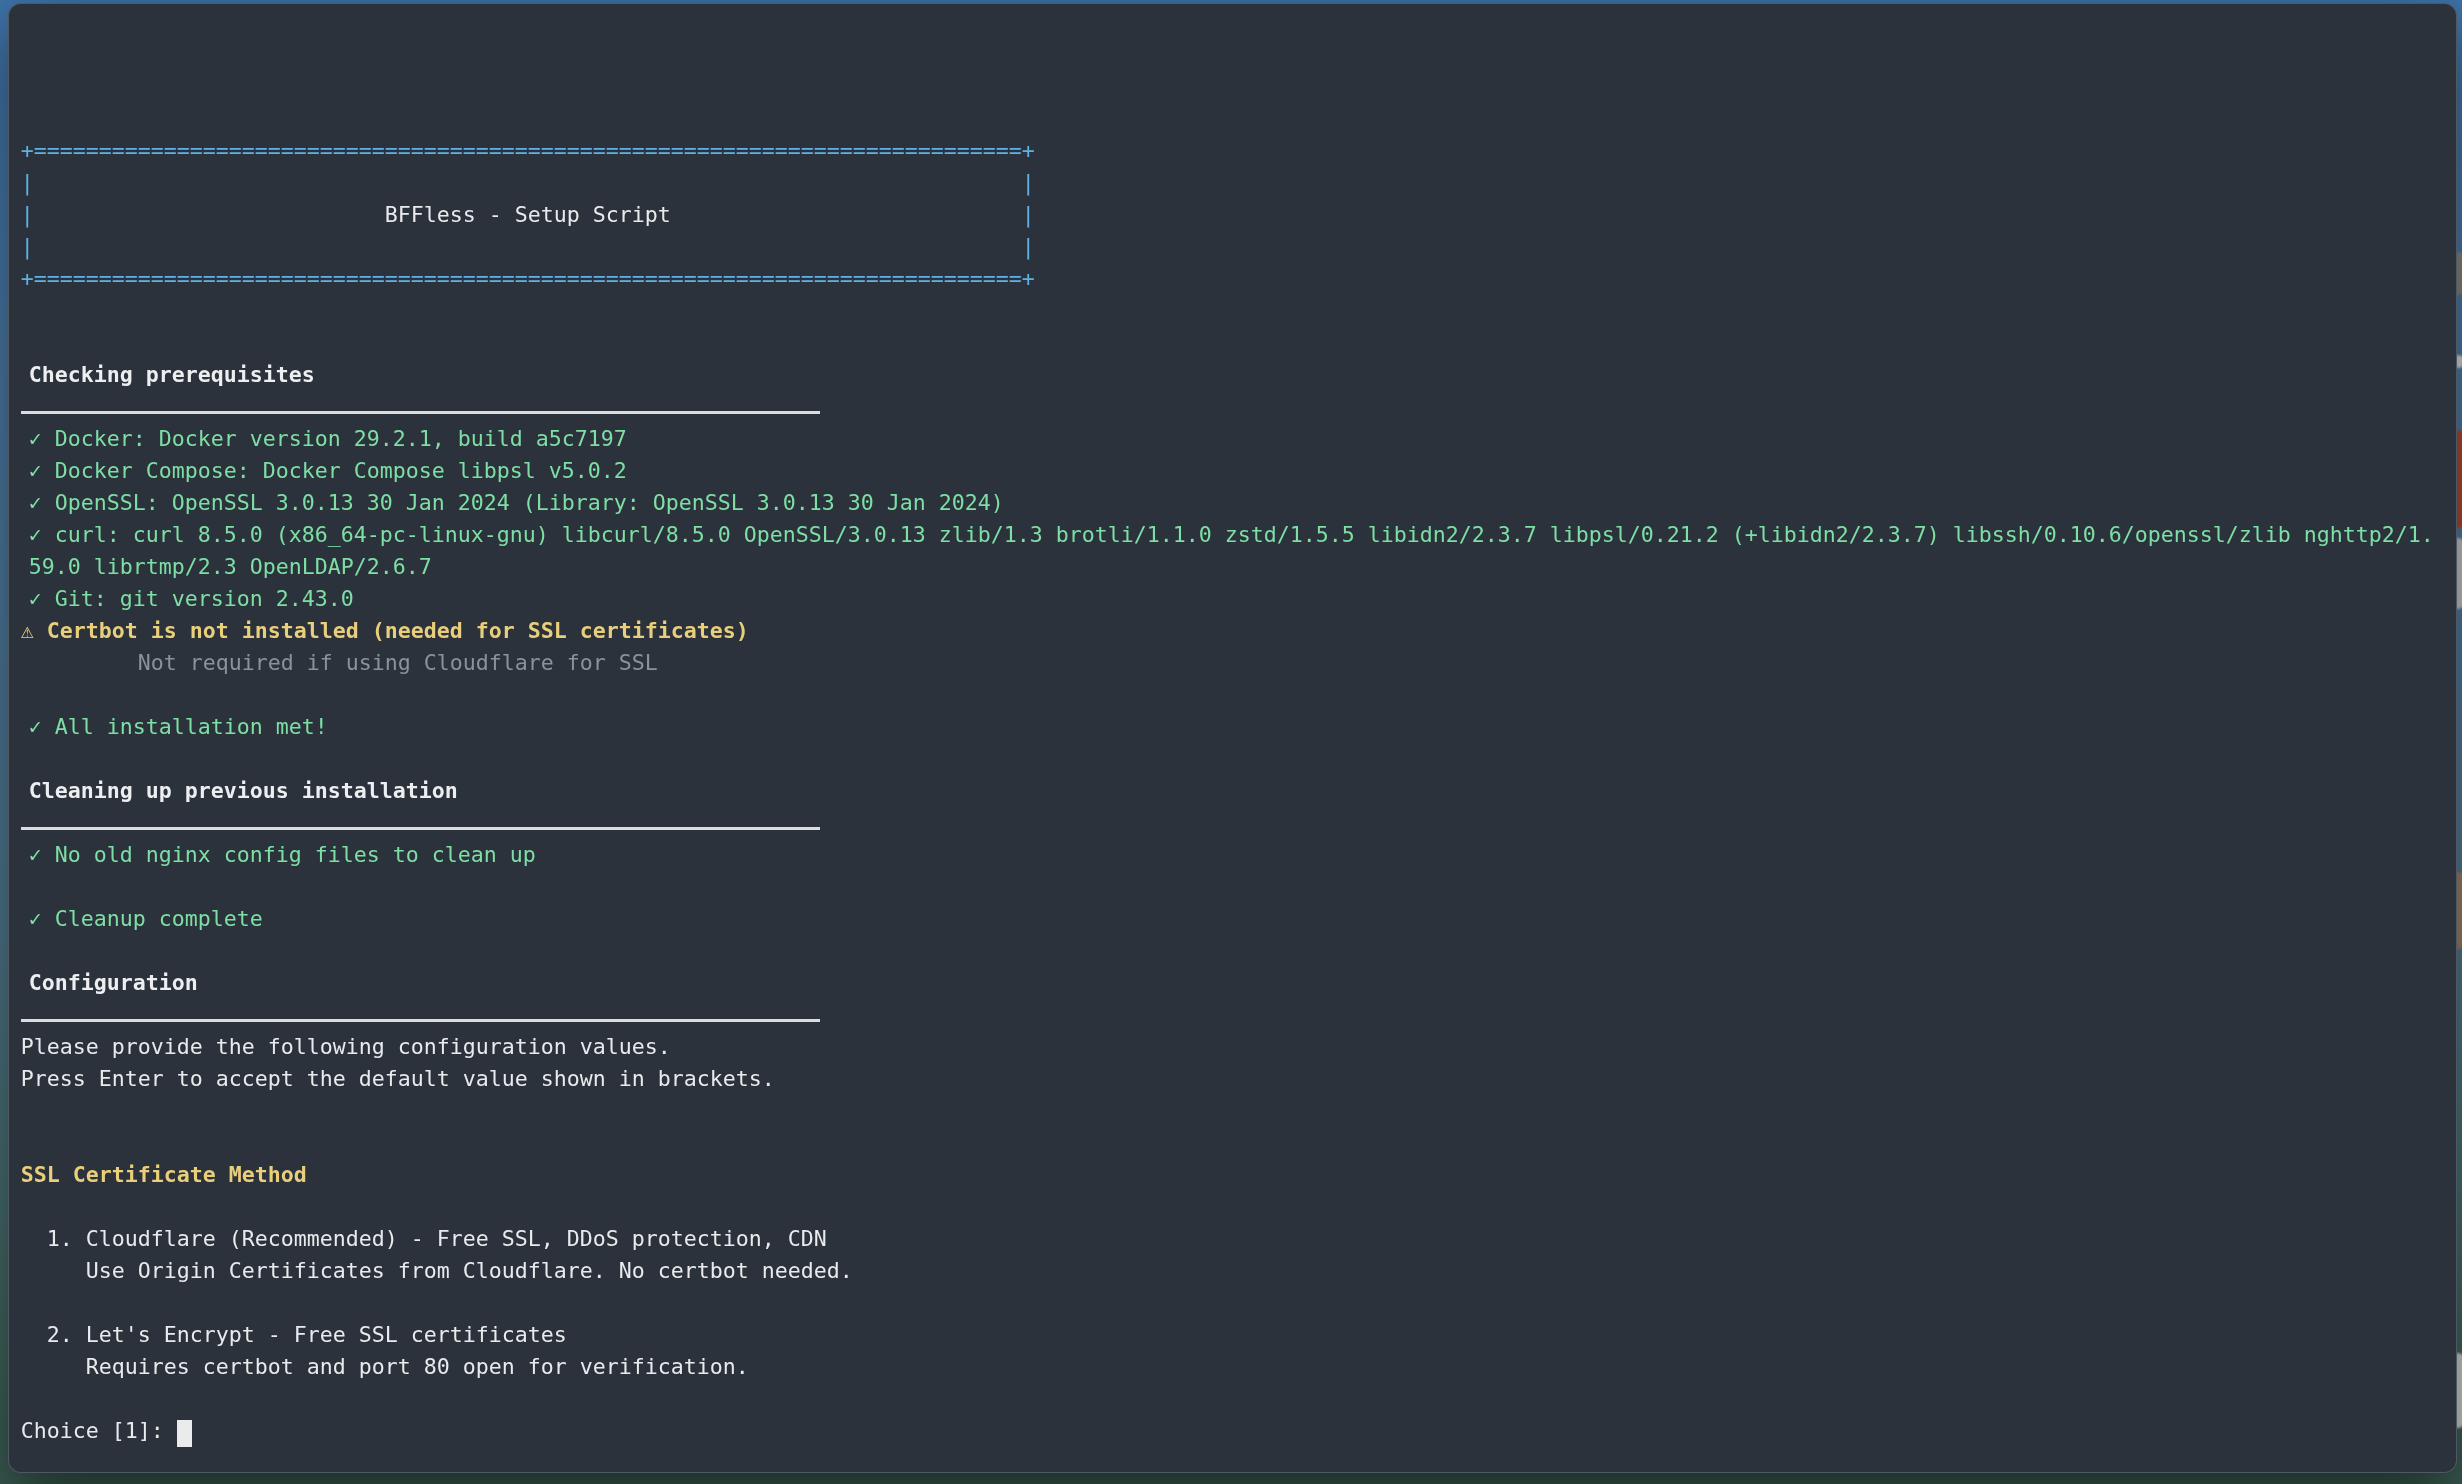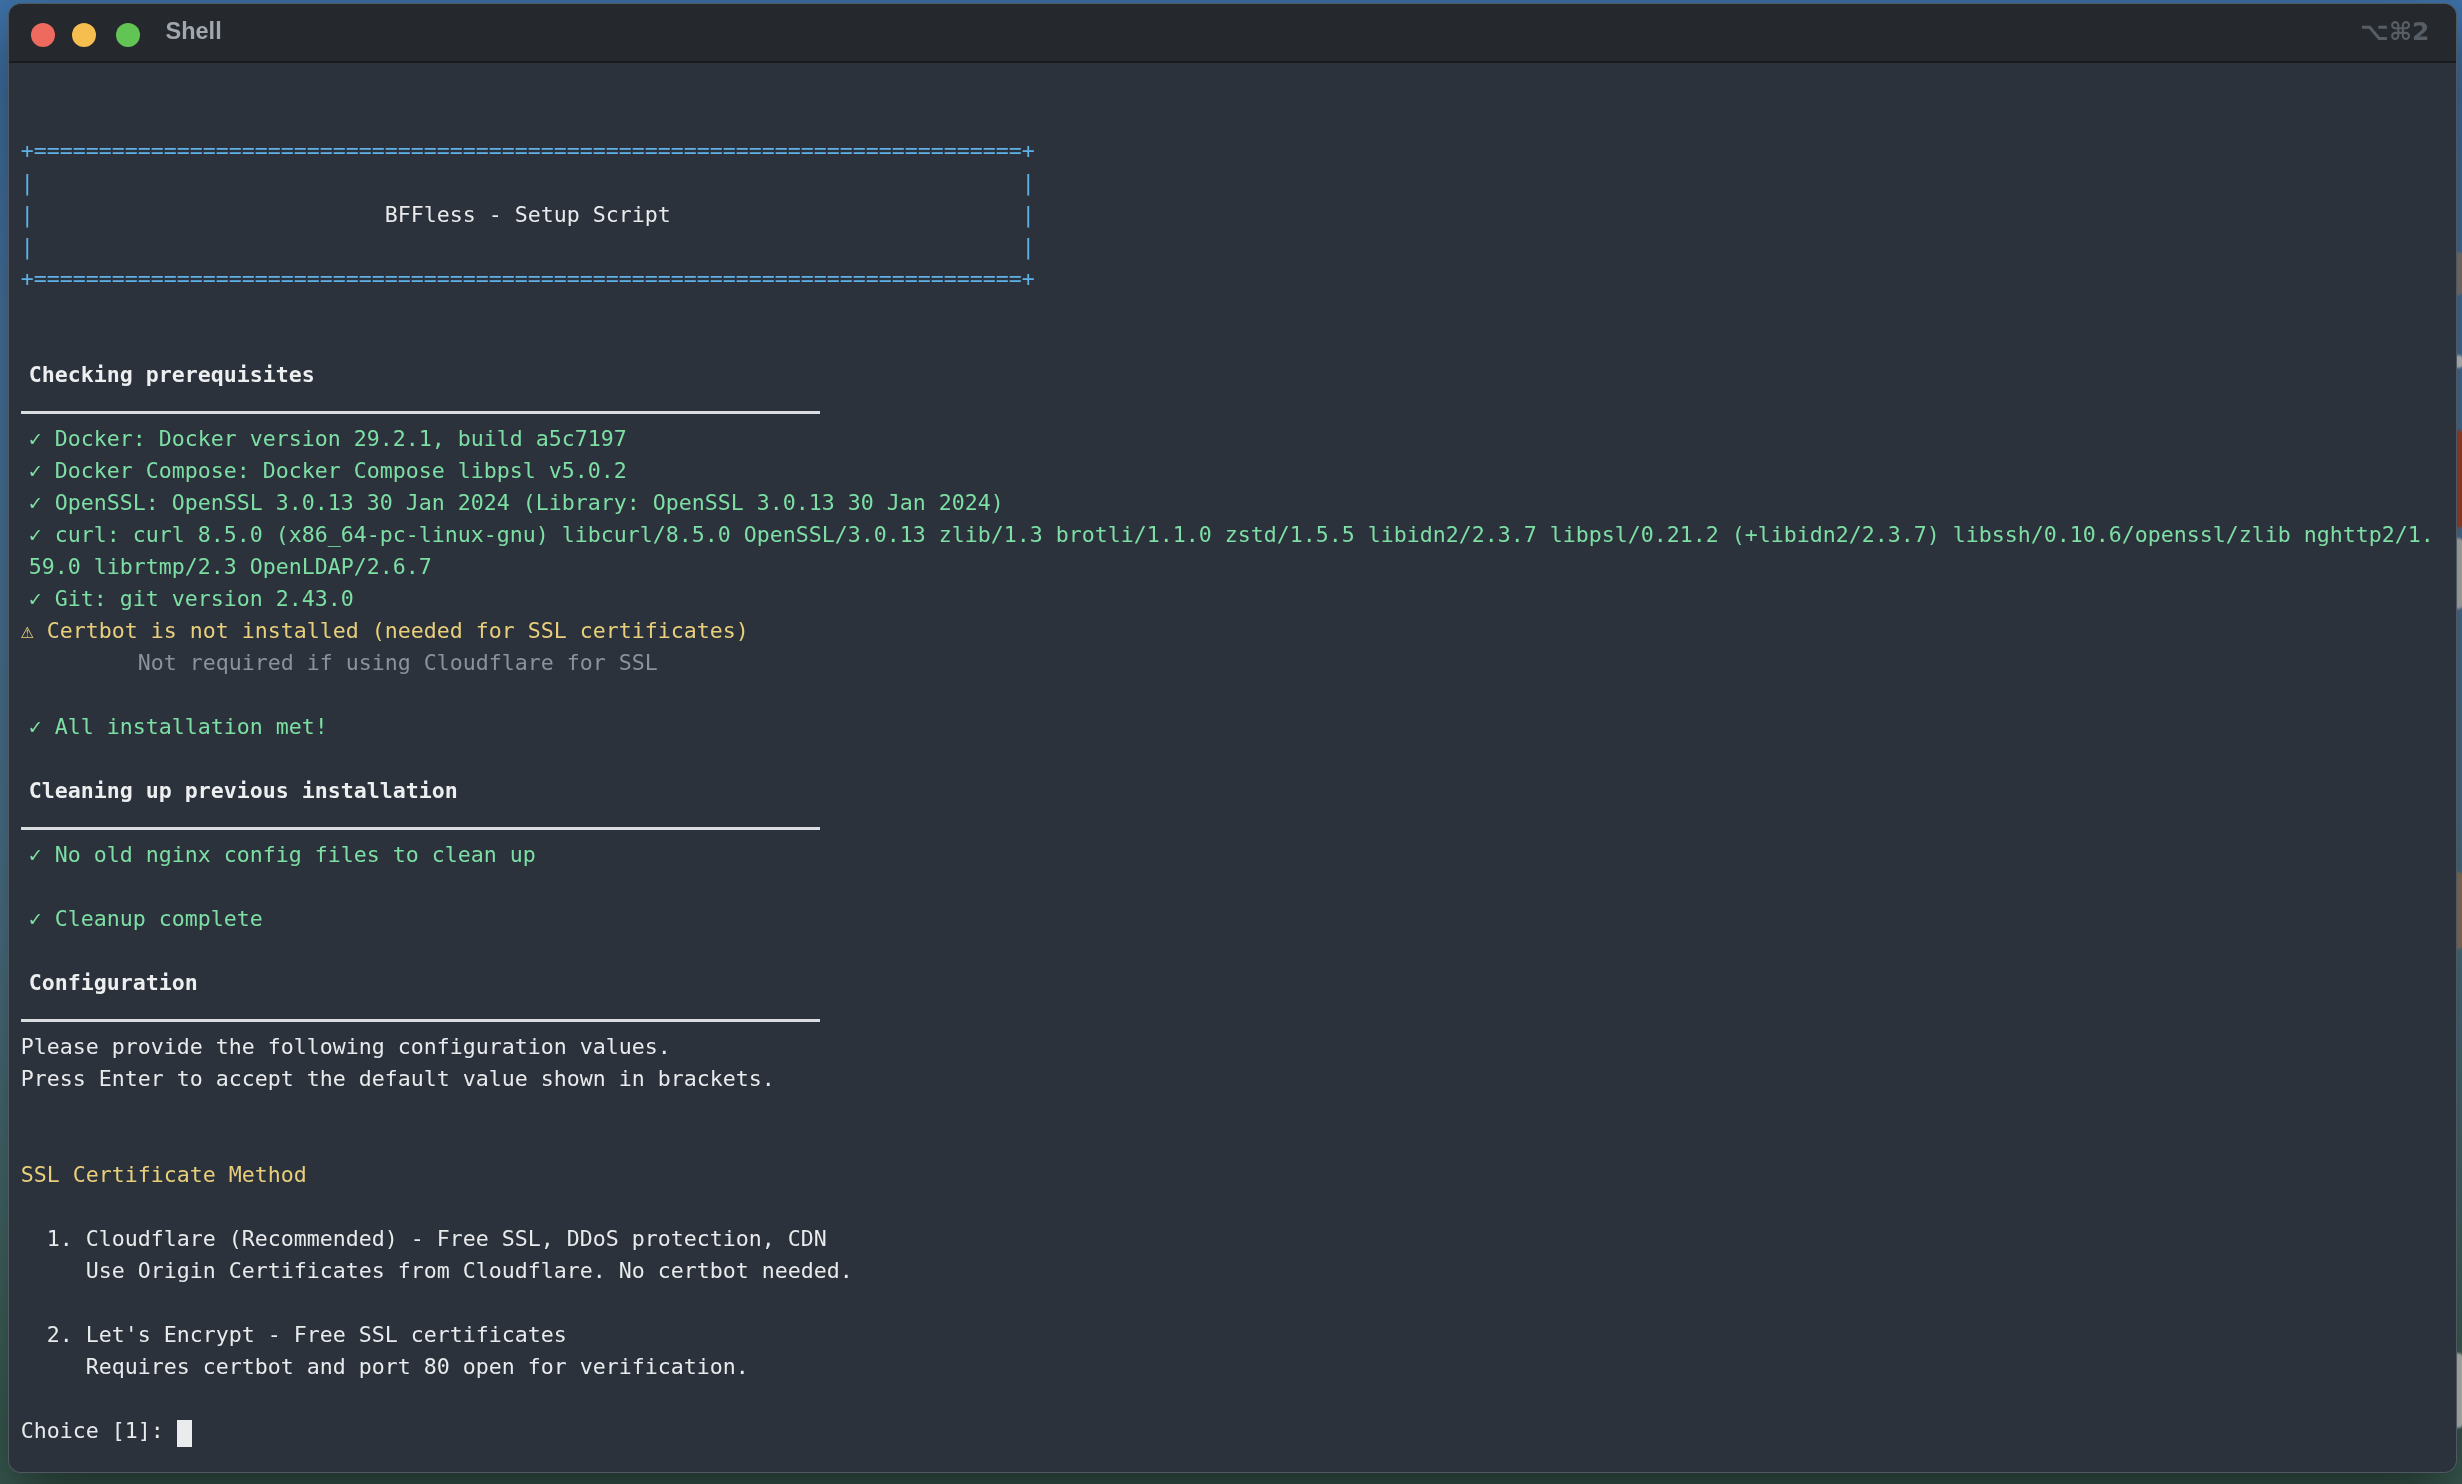--- a/index.html
+++ b/index.html
@@ -44,47 +44,40 @@
   .term{
     position:absolute;left:0;top:60px;right:0;bottom:0;
     padding:71px 5.6px 0 12.2px;
     font-size:21.6px;line-height:32px;
   }
   .ln{height:32px;white-space:pre;overflow:hidden;}
   .c-blue{color:#5fb2e8;}
   .c-green{color:#7ddfa4;margin-left:8px;}
   .c-white{color:#e8eaec;}
   .c-gray{color:#8a929a;}
-  .c-yellow{color:#e9cf7b;font-weight:normal;}
+  .c-yellow{color:#e9cf7b;font-weight:bold;}
   .c-head{color:#eceef0;font-weight:bold;margin-left:8px;}
   .rule{width:799px;height:2.8px;background:#dbdee1;margin-top:20px;}
   .cursor{
     display:inline-block;width:15px;height:27px;background:#e9ebed;
     vertical-align:text-bottom;margin-bottom:-4.7px;
   }
 </style>
 </head>
 <body>
 
 <div class="wp-blob blob-gray"></div>
 <div class="wp-blob blob-dot"></div>
 <div class="wp-blob blob-red"></div>
 <div class="wp-blob blob-light"></div>
 <div class="wp-blob blob-tan"></div>
 <div class="wp-blob blob-white"></div>
 
 <div class="window">
 
-  <div class="titlebar">
-    <span class="traffic t-red"></span>
-    <span class="traffic t-yellow"></span>
-    <span class="traffic t-green"></span>
-    <span class="win-title">Shell</span>
-    <span class="win-shortcut">⌥⌘2</span>
-  </div>
 
   <div class="term">
 
     <div class="ln c-blue">+============================================================================+</div>
     <div class="ln c-blue">|                                                                            |</div>
     <div class="ln"><span class="c-blue">|</span><span class="c-white">                           BFFless - Setup Script                           </span><span class="c-blue">|</span></div>
     <div class="ln c-blue">|                                                                            |</div>
     <div class="ln c-blue">+============================================================================+</div>
     <div class="ln"></div>
     <div class="ln"></div>

